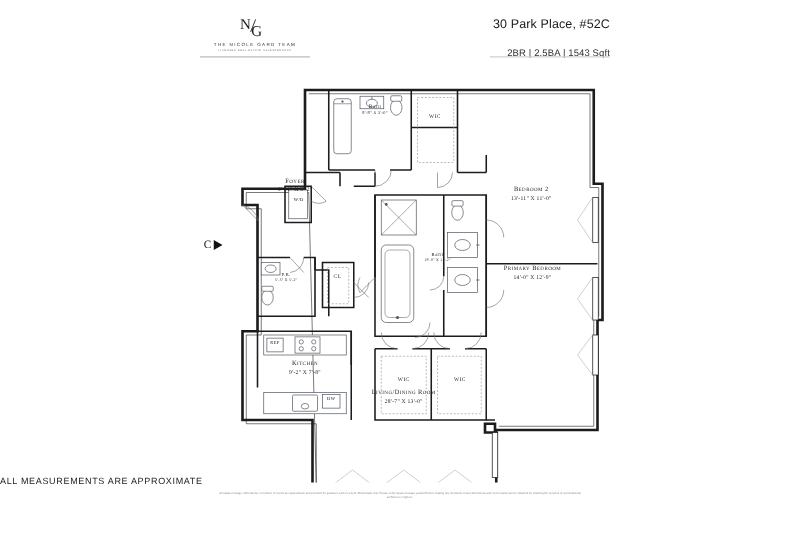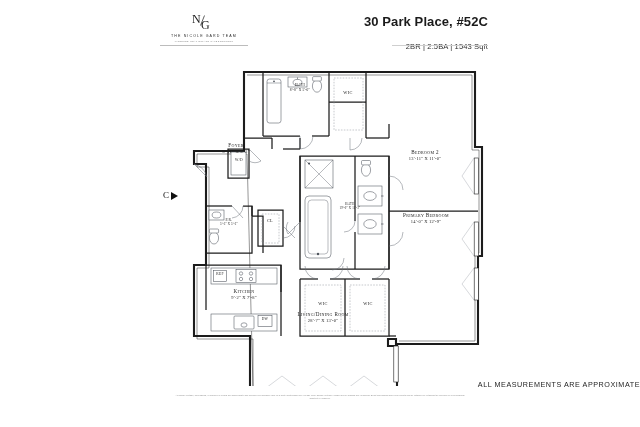--- a/index.html
+++ b/index.html
@@ -60,22 +60,22 @@
     width: 88px; height: 1px;
     background: #bcbcbc;
   }
   .title-block {
     position: absolute;
     right: 152px; top: 14px;
     text-align: right;
   }
   .addr {
     font-family: "Liberation Sans", sans-serif;
-    font-size: 13px;
-    font-weight: bold;
+    font-size: 10px;
+    font-weight: normal;
     color: #1b1b1b;
     letter-spacing: 0.1px;
     white-space: nowrap;
   }
   .specs {
     font-family: "Liberation Sans", sans-serif;
     font-size: 7.6px;
     color: #303030;
     margin-top: 13px;
     letter-spacing: 0.1px;
@@ -134,21 +134,21 @@
     border-bottom: 4.5px solid transparent;
   }
 
   
   .footer {
     position: absolute;
     left: 0; top: 380px;
     width: 640px;
   }
   .approx {
-    text-align: right;
+    text-align: left;
     font-family: "Liberation Sans", sans-serif;
     font-size: 7.2px;
     letter-spacing: 0.55px;
     color: #1c1c1c;
   }
   .fineprint {
     margin: 5px auto 0;
     width: 290px;
     text-align: center;
     font-family: "Liberation Sans", sans-serif;

